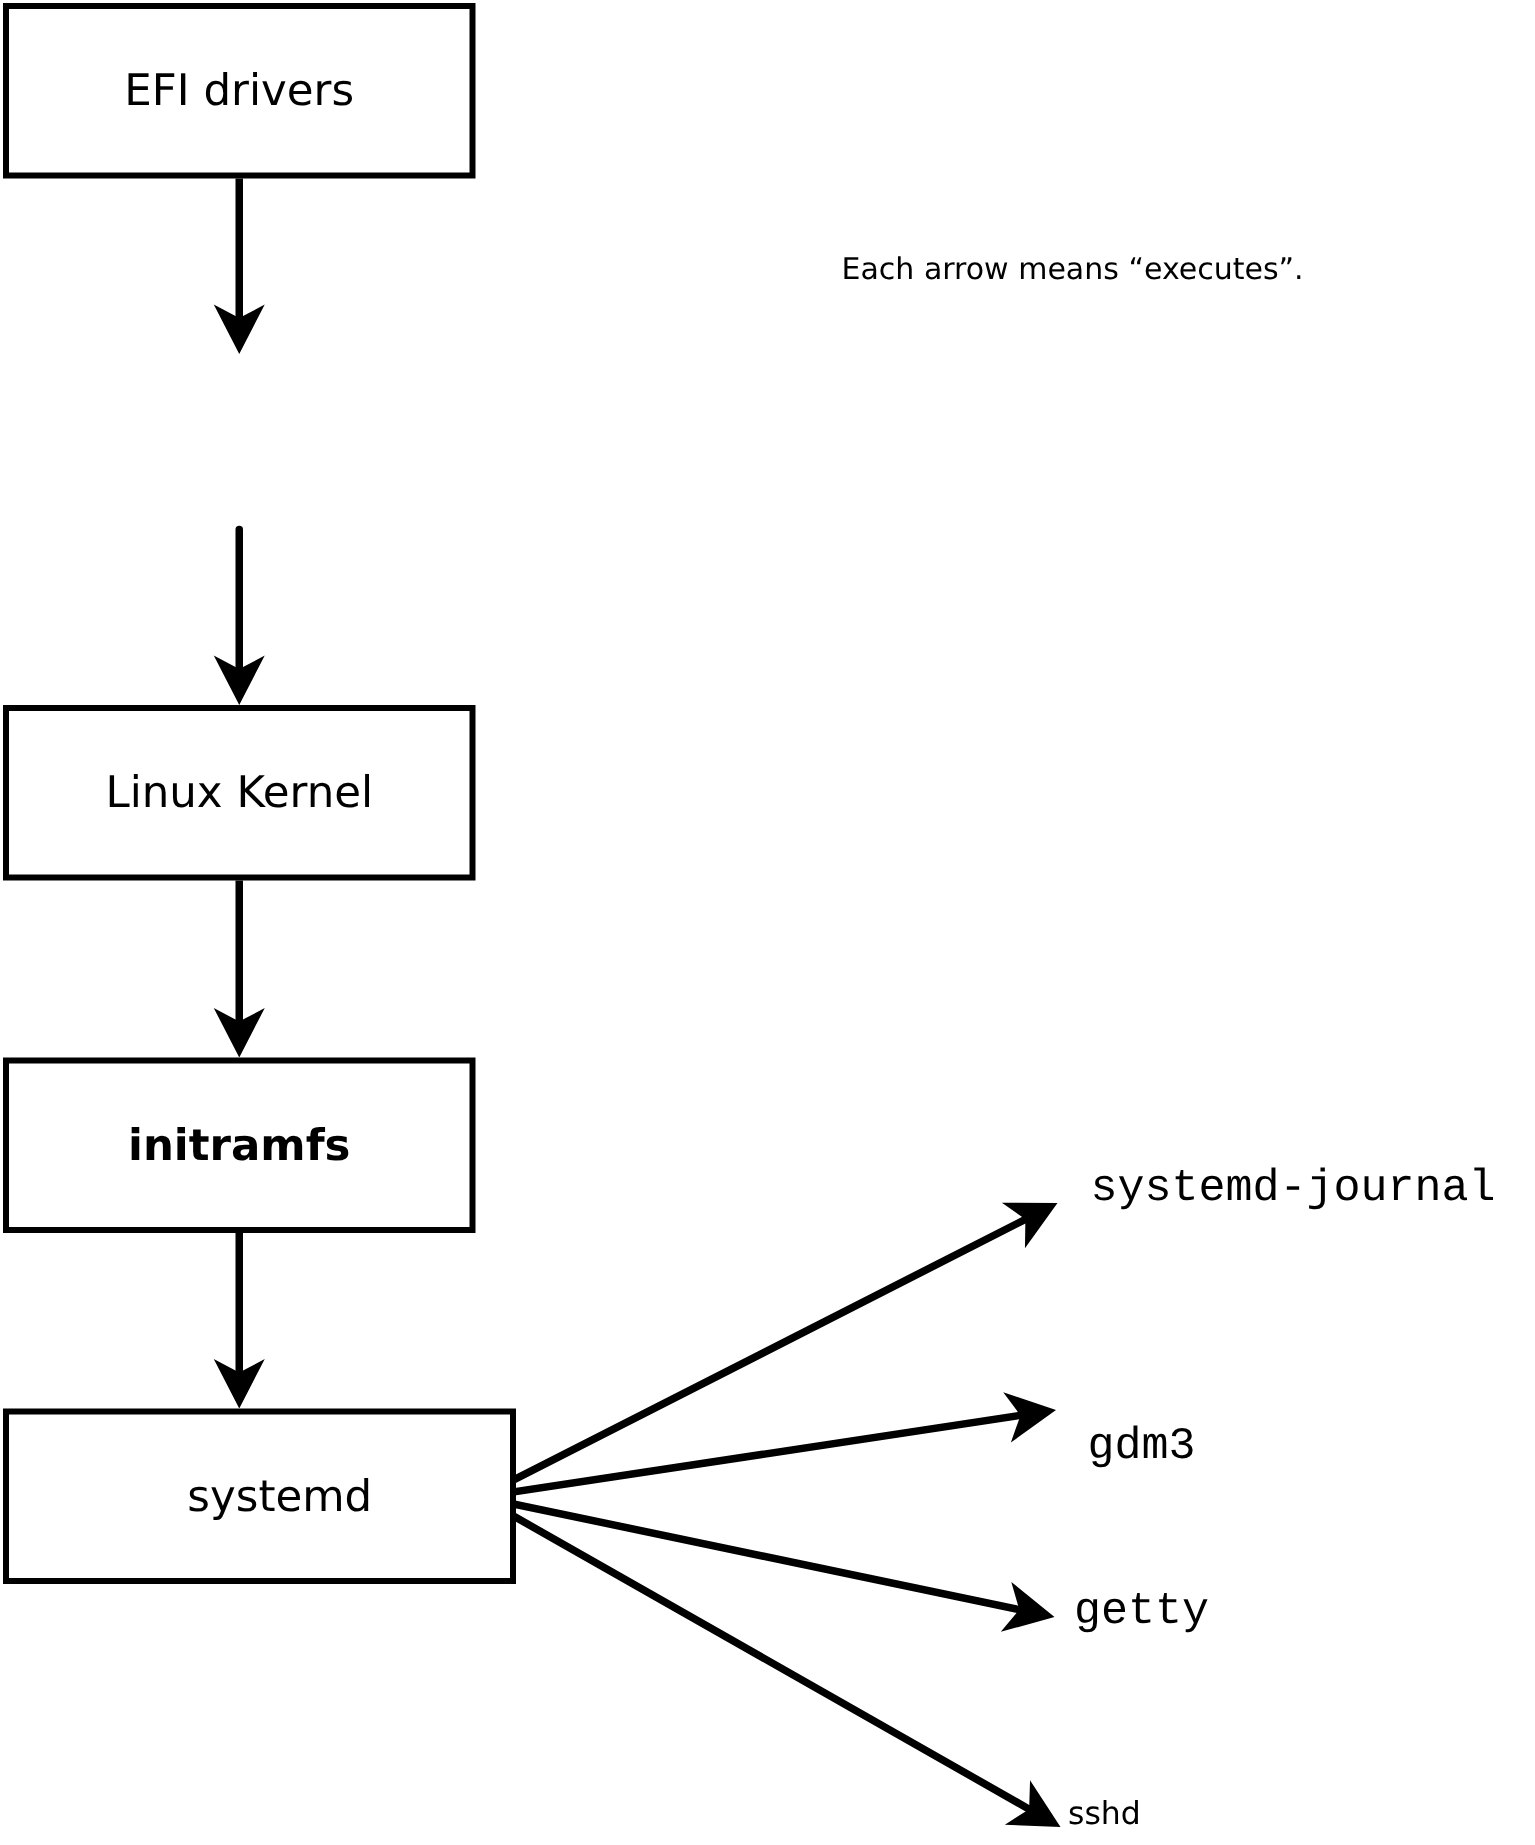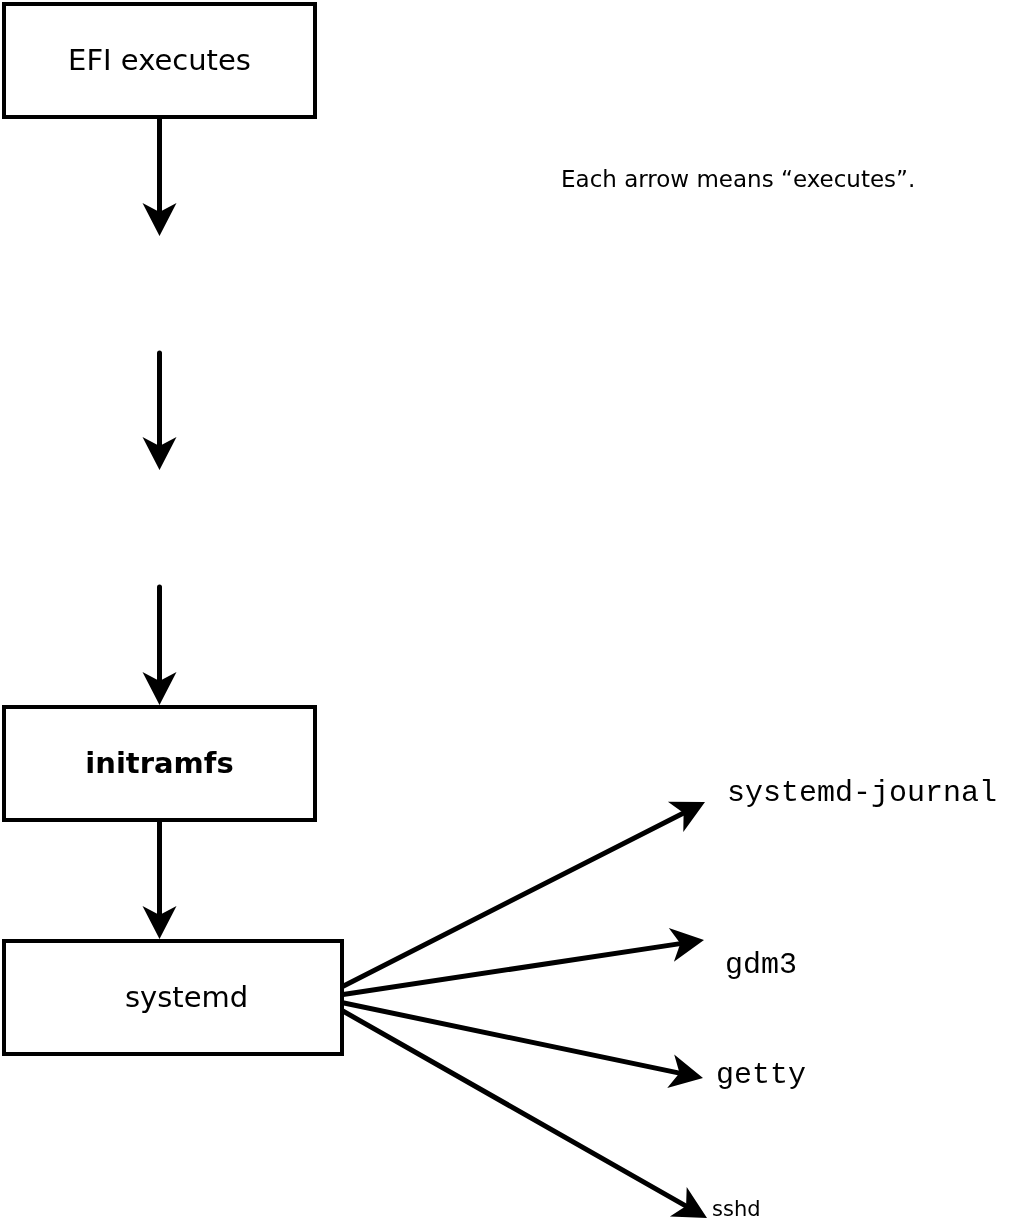--- a/index.html
+++ b/index.html
@@ -51,21 +51,21 @@
     white-space: nowrap;
   }
   .leaf-journal { left: 727px; top: 775px; }
   .leaf-gdm3    { left: 725px; top: 947px; }
   .leaf-getty   { left: 692px; top: 1057px; margin-left: 24px; }
   .leaf-sshd    { left: 712px; top: 1191px; font-family: "DejaVu Sans", sans-serif; font-size: 21px; text-align: center; }
   .caption {
     position: absolute;
     left: 561px;
     top: 160px;
-    font-size: 23px;
+    font-size: 20px;
     line-height: 38px;
     white-space: nowrap;
   }
   .arrow-shaft {
     stroke: #000;
     stroke-width: 5;
     stroke-linecap: round;
     fill: none;
   }
   .arrow-head {
@@ -109,21 +109,24 @@
       <line class="arrow-shaft" x1="320" y1="998" x2="679.5" y2="1073.1"></line>
       <path class="arrow-head" d="M703,1078 L667.2,1087.9 L679.5,1073.1 L674.2,1054.6 Z"></path>
     </g>
     <g>
       <line class="arrow-shaft" x1="320" y1="998" x2="686.1" y2="1206.1"></line>
       <path class="arrow-head" d="M707,1218 L669.9,1216.5 L686.1,1206.1 L686.7,1186.9 Z"></path>
     </g>
   </svg>
 
   <div class="node node-efi">
-    <span>EFI executes</span>
+    <span>EFI drivers</span>
+  </div>
+  <div class="node node-kernel">
+    <span>Linux Kernel</span>
   </div>
   <div class="node node-initramfs">
     <span>initramfs</span>
   </div>
   <div class="node node-systemd">
     <span>systemd</span>
   </div>
 
   <span class="leaf leaf-journal">systemd-journal</span>
   <span class="leaf leaf-gdm3">gdm3</span>

